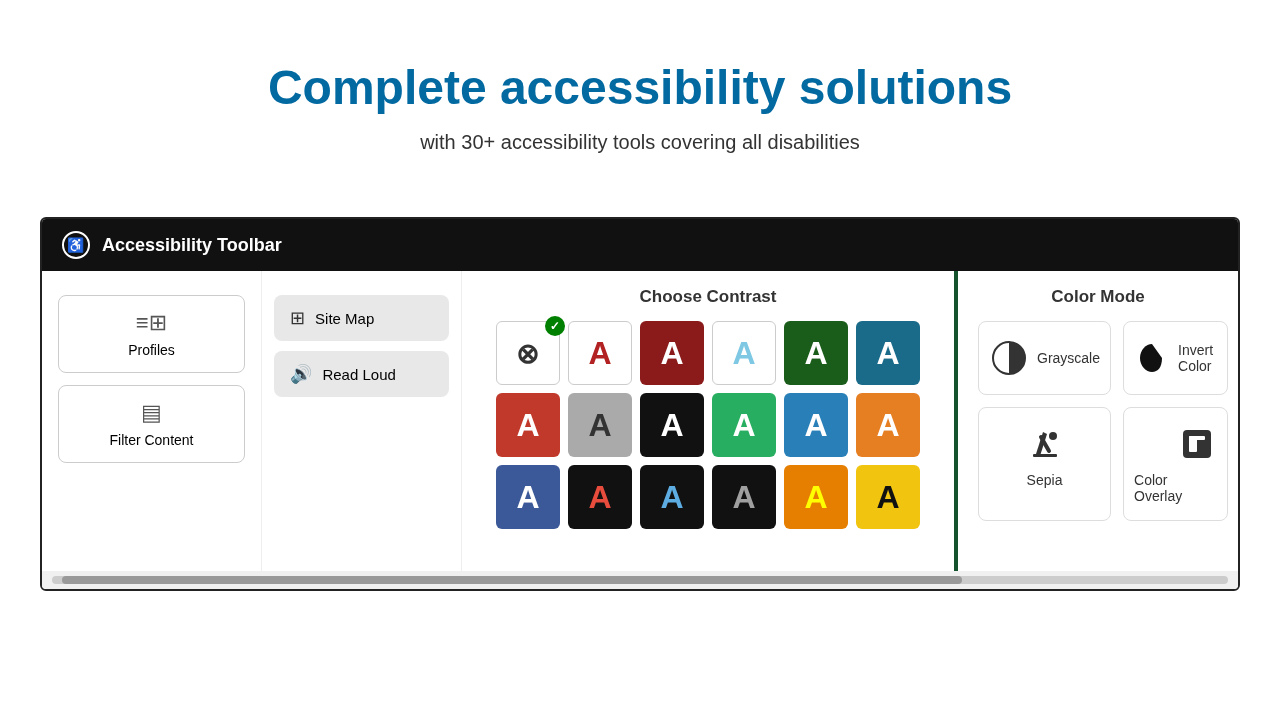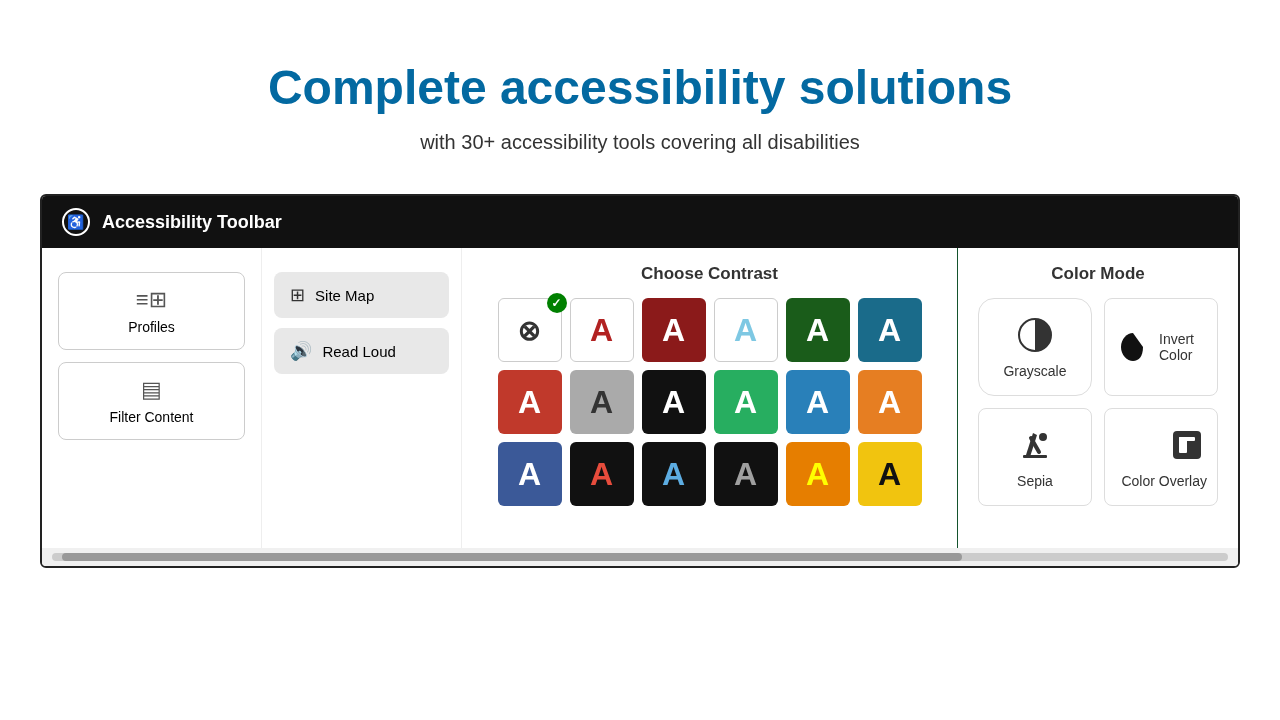--- a/index.html
+++ b/index.html
@@ -16,21 +16,21 @@
       font-size: 48px;
       font-weight: 800;
       color: #0369a1;
       text-align: center;
       margin-bottom: 16px;
     }
     .hero-subtitle {
       font-size: 20px;
       color: #333;
       text-align: center;
-      margin-bottom: 40px;
+      margin-bottom: 63px;
     }
     .toolbar-wrapper {
       width: 1200px;
       border: 2px solid #222;
       border-radius: 6px;
       overflow: hidden;
     }
     .toolbar-header {
       background: #111;
       color: #fff;
@@ -102,21 +102,21 @@
       cursor: pointer;
     }
     .nav-item .nav-icon {
       font-size: 18px;
       color: #333;
     }
     
     .contrast-panel {
       flex: 1;
       padding: 16px 20px;
-      border-right: 1px solid #14532d;
+      border-right: 4px solid #14532d;
     }
     .panel-title {
       text-align: center;
       font-size: 17px;
       font-weight: 600;
       color: #333;
       margin-bottom: 14px;
     }
     .contrast-grid {
       display: grid;
@@ -255,21 +255,21 @@
           </div>
           <div style="width: 64px; height: 64px; border-radius: 6px; display: flex; align-items: center; justify-content: center; font-size: 32px; font-weight: 900; cursor: pointer; background: rgb(241, 196, 15); color: rgb(17, 17, 17); border: none; position: relative;">
             <span>A</span>
           </div>
         </div>
     </div>
 
     <div class="color-mode-panel">
       <div class="panel-title">Color Mode</div>
       <div class="color-mode-grid" id="color-mode-grid">
-      <div style="display: flex; flex-direction: column; align-items: center; gap: 8px; padding: 16px 10px; border: 1px solid rgb(221, 221, 221); border-radius: 16px; cursor: pointer; font-size: 14px; color: rgb(51, 51, 51);">
+      <div style="display: flex; flex-direction: row; align-items: center; gap: 8px; padding: 16px 10px; border: 1px solid rgb(221, 221, 221); border-radius: 8px; cursor: pointer; font-size: 14px; color: rgb(51, 51, 51);">
             <div style="width: 40px; height: 40px; display: flex; align-items: center; justify-content: center;">
               <svg width="36" height="36" viewBox="0 0 36 36">
       <circle cx="18" cy="18" r="16" fill="none" stroke="#333" stroke-width="2"></circle>
       <path d="M18 2 A16 16 0 0 1 18 34 Z" fill="#333"></path>
     </svg>
             </div>
             <span>Grayscale</span>
           </div>
           <div style="display: flex; flex-direction: row; align-items: center; gap: 8px; padding: 16px 10px; border: 1px solid rgb(221, 221, 221); border-radius: 8px; cursor: pointer; font-size: 14px; color: rgb(51, 51, 51);">
             <div style="width: 40px; height: 40px; display: flex; align-items: center; justify-content: center;">

